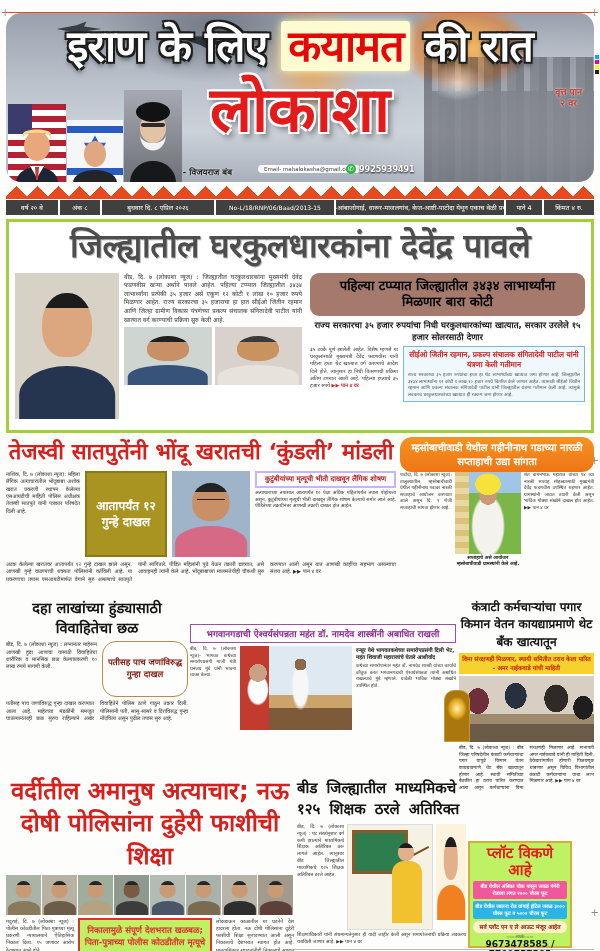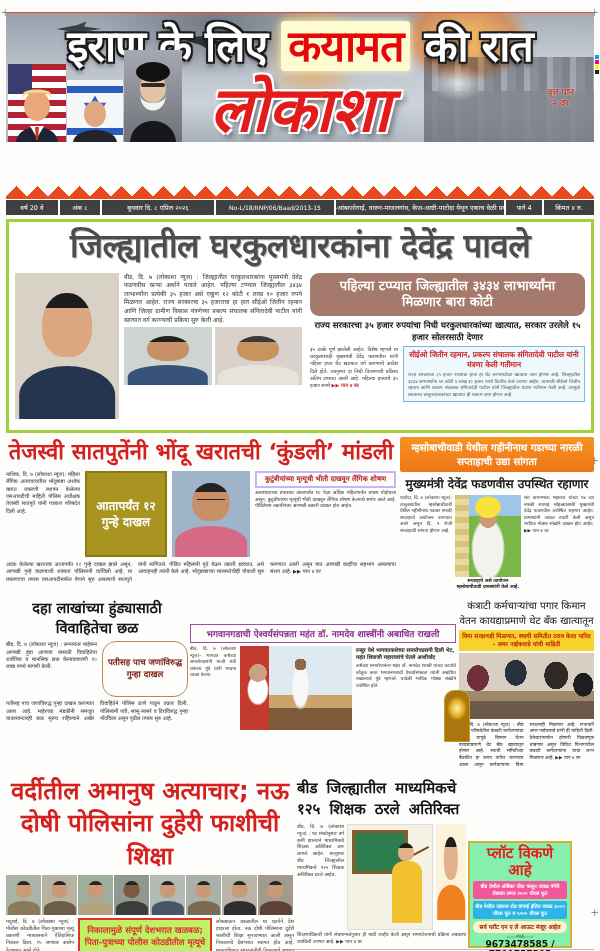--- a/index.html
+++ b/index.html
@@ -4,40 +4,40 @@
 <style>
   *{margin:0;padding:0;box-sizing:border-box;}
   html,body{width:600px;height:951px;}
   body{position:relative;background:#fdfdfb;font-family:"DejaVu Sans",sans-serif;overflow:hidden;color:#222;}
   .crop{position:absolute;color:#8a8a8a;font-size:10px;line-height:1;}
   .regdots{position:absolute;right:1px;top:55px;width:4px;}
   .regdots i{display:block;width:4px;height:4px;margin-bottom:1px;}
   .top-rule{position:absolute;left:6px;top:12px;width:588px;height:1px;background:#e8491f;}
 
   
-  .banner{position:absolute;left:6px;top:13px;width:588px;height:129px;overflow:hidden;
+  .banner{position:absolute;left:6px;top:13px;width:588px;height:169px;overflow:hidden;
     background:
       radial-gradient(90px 60px at 78% 20%, rgba(250,190,90,.95), rgba(240,120,30,.55) 55%, transparent 75%),
       radial-gradient(70px 90px at 52% 30%, rgba(245,160,60,.8), transparent 70%),
       radial-gradient(160px 80px at 35% 8%, rgba(105,112,124,.8), transparent 70%),
       radial-gradient(260px 140px at 92% 70%, rgba(208,213,220,.95), transparent 80%),
-      linear-gradient(180deg,#99a1ad 0%,#b9c0ca 40%,#ccd2d9 70%,#a8b0bb 100%);}
+      linear-gradient(180deg,#99a1ad 0%,#b9c0ca 40%,#ccd2d9 70%,#a8b0bb 100%); border-radius: 15px;}
   .city{position:absolute;right:0;top:44px;width:170px;height:129px;opacity:.5;
     background:
       radial-gradient(40px 26px at 20% 20%, rgba(255,255,255,.9), transparent 70%),
       linear-gradient(transparent 26%, rgba(58,60,68,.85) 26%),
       repeating-linear-gradient(90deg, rgba(38,40,48,.9) 0 8px, rgba(96,100,110,.75) 8px 14px, rgba(52,54,62,.85) 14px 23px);}
   .jet{position:absolute;}
   .banner-headline{position:absolute;left:0;top:12px;width:588px;text-align:center;
     font-size:43px;font-weight:bold;color:#fff;white-space:nowrap;letter-spacing:-1px;line-height:1;
     text-shadow:-2px -2px 0 #1d1d1d,2px -2px 0 #1d1d1d,-2px 2px 0 #1d1d1d,2px 2px 0 #1d1d1d,0 4px 5px rgba(0,0,0,.55);}
   .banner-headline .red{color:#e60808;background:#fdfbd2;padding:0 7px;border-radius:3px;text-shadow:none;box-shadow:0 0 8px rgba(255,255,200,.9);}
-  .page-ref{position:absolute;right:20px;top:74px;text-align:center;color:#c0392b;font-weight:bold;font-size:9px;line-height:1.25;text-shadow:0 0 2px #fff;margin-left:19px;}
+  .page-ref{position:absolute;right:12px;top:74px;text-align:center;color:#c0392b;font-weight:bold;font-size:9px;line-height:1.25;text-shadow:0 0 2px #fff;margin-left:19px;}
   .masthead{position:absolute;left:0;top:66px;width:588px;text-align:center;font-size:62px;font-weight:bold;color:#e31b1b;line-height:1;
-    text-shadow:-2px -2px 0 #fff,2px -2px 0 #fff,-2px 2px 0 #fff,2px 2px 0 #fff,4px 5px 6px rgba(0,0,0,.45);font-style:italic;}
+    text-shadow:-2px -2px 0 #fff,2px -2px 0 #fff,-2px 2px 0 #fff,2px 2px 0 #fff,4px 5px 6px rgba(0,0,0,.45);}
   .editor-line{position:absolute;left:150px;top:153px;font-size:8.5px;font-weight:bold;color:#1d1d1d;text-shadow:0 0 2px #fff;}
   .email-pill{position:absolute;left:252px;top:152px;background:rgba(255,255,255,.92);border-radius:7px;padding:1px 6px;font-size:5.5px;color:#444;}
   .wa-chip{position:absolute;left:340px;top:151px;display:flex;align-items:center;gap:3px;}
   .wa-icon{display:inline-flex;align-items:center;justify-content:center;width:10px;height:10px;border-radius:50%;background:#2bb741;color:#fff;font-size:7px;}
   .wa-num{font-size:8px;font-weight:bold;color:#fff;text-shadow:0 1px 2px #000;}
   .face{position:absolute;bottom:0;overflow:hidden;}
 
   
   .tri-strip{position:absolute;left:6px;top:186px;width:588px;height:13px;background-color:#fff;
     background-image:conic-gradient(from 135deg at 50% 0%, #e8491f 0 90deg, transparent 90deg);
@@ -58,60 +58,60 @@
 
   
   .lead{position:absolute;left:6px;top:219px;width:588px;height:214px;border:3px solid #a3cf3d;background:#fff;padding:2px 6px;}
   .lead-headline{font-size:33px;font-weight:bold;color:#4d4d4d;text-align:center;white-space:nowrap;line-height:1.35;letter-spacing:-.5px;
     text-shadow:1px 1px 0 #bbb;}
   .lead-content{display:flex;gap:8px;margin-top:4px;}
   .lead-left{width:288px;display:flex;gap:5px;}
   .lead-left .stack{flex:1;display:flex;flex-direction:column;gap:3px;}
   .lead-left .duo{display:flex;gap:3px;}
   .lead-right{width:276px;}
-  .brown-box{background:#a5796b;border-radius:9px;color:#ffffff;font-size:13px;font-weight:bold;text-align:center;line-height:1.3;padding:5px 8px;}
+  .brown-box{background:#a5796b;border-radius:9px;color:#000000;font-size:13px;font-weight:bold;text-align:center;line-height:1.3;padding:5px 8px;}
   .deck{font-size:8.5px;font-weight:bold;color:#1c1c1c;text-align:center;line-height:1.35;margin:4px 0 3px;}
   .lead-bottom{display:flex;gap:5px;}
   .colmid{width:88px;}
   .blue-box{flex:1;border:1px solid #7bb8d4;background:#eef8fd;padding:3px 4px;}
   .blue-box-title{color:#cc2222;font-size:7.4px;font-weight:bold;text-align:center;line-height:1.35;margin-bottom:2px;}
   .blue-box-body{font-size:4.6px;line-height:1.4;color:#555;text-align:justify;}
 
   
   .satpute{position:absolute;left:6px;top:437px;width:390px;height:160px;}
   .satpute .hl{font-size:22px;font-weight:bold;color:#d6201e;text-align:center;white-space:nowrap;line-height:1.4;}
   .satpute .row{display:flex;gap:5px;margin-top:3px;height:86px;}
   .count-box{width:82px;background:#a99422;color:#fff;font-size:12px;font-weight:bold;text-align:center;line-height:1.35;
     display:flex;align-items:center;justify-content:center;padding:4px;border:2px solid #8a7a14;}
   .subhead-box{border:2px solid #c4b5fd;padding:2px 3px;color:#b3252b;font-size:7px;font-weight:bold;text-align:center;line-height:1.3;margin-bottom:2px;}
   .cols3{column-count:3;column-gap:6px;margin-top:4px;}
   
   .gad{position:absolute;left:400px;top:437px;width:194px;height:160px;}
-  .kicker{background:linear-gradient(180deg,#f69220,#ee7617);color:#fff;font-size:10px;font-weight:bold;text-align:center;line-height:1.35;padding:4px 2px;border-radius:2px;}
+  .kicker{background:linear-gradient(180deg,#f69220,#ee7617);color:#fff;font-size:10px;font-weight:bold;text-align:center;line-height:1.35;padding:4px 2px;border-radius:12px;}
   .gad .hl{font-size:12px;font-weight:bold;color:#1c1c1c;text-align:center;white-space:nowrap;margin:3px 0;}
   .gad .row{display:flex;gap:3px;}
   .caption{font-size:4.8px;font-weight:bold;color:#222;line-height:1.3;text-align:center;margin-top:1px;}
 
   
   .hunda{position:absolute;left:6px;top:599px;width:182px;height:172px;}
   .hunda .hl{font-size:14.5px;font-weight:bold;color:#141414;text-align:center;line-height:1.35;}
   .hunda .row{display:flex;gap:5px;margin-top:3px;justify-content:center;}
   .round-box{flex:none;width:86px;height:56px;border:1.5px solid #b98a4a;border-radius:14px;color:#7a1d12;font-size:8.5px;font-weight:bold;
     display:flex;align-items:center;justify-content:center;text-align:center;line-height:1.4;padding:3px;}
   .cols2{column-count:2;column-gap:6px;margin-top:3px;}
 
   
   .munde{position:absolute;left:190px;top:621px;width:266px;height:152px;}
   .munde .hl{font-size:11.5px;font-weight:bold;color:#10102a;text-align:center;line-height:1.4;}
   .purple-box{border:1.2px solid #9b4f9e;color:#8d2f91;font-size:9px;font-weight:bold;text-align:center;padding:2px;margin:3px 0;}
   .munde .row{display:flex;gap:4px;}
 
   
   .pagar{position:absolute;left:459px;top:599px;width:135px;height:240px;}
-  .pagar .hl{font-size:10px;font-weight:normal;color:#141414;text-align:center;line-height:1.45;}
+  .pagar .hl{font-size:12px;font-weight:bold;color:#141414;text-align:center;line-height:1.45;}
   .yellow-strip{background:#f6d22e;color:#c42100;font-size:6px;font-weight:bold;text-align:center;line-height:1.4;padding:2px;margin:2px 0;}
   .photo-meeting{width:100%;height:66px;
     background:
       radial-gradient(11px 13px at 14% 38%, #6e2f3a 98%, transparent),
       radial-gradient(11px 13px at 42% 30%, #27303d 98%, transparent),
       radial-gradient(12px 14px at 72% 34%, #2f2a26 98%, transparent),
       radial-gradient(10px 12px at 92% 48%, #1e1e1e 98%, transparent),
       linear-gradient(180deg,#d8cfc2 58%, #a08a6e 58% 72%, #6d5b49 72%);}
 
   
@@ -128,21 +128,21 @@
   .shikshak .row{display:flex;gap:3px;margin-top:3px;}
   .teacher-cartoon{position:relative;width:86px;height:106px;background:#f5f1e4;border:1px solid #ddd;flex:none;overflow:hidden;}
   .board{position:absolute;left:4px;top:5px;width:56px;height:44px;background:#2e7d4f;border:3px solid #8a5a2b;}
   .t-head{position:absolute;left:50px;top:18px;width:16px;height:18px;border-radius:50% 50% 45% 45%;
     background:linear-gradient(#1c1c1c 30%, #e2b08a 30%);}
   .t-body{position:absolute;left:44px;top:36px;width:30px;height:62px;border-radius:12px 12px 0 0;background:#f2c12e;}
   .t-stick{position:absolute;left:60px;top:26px;width:22px;height:2px;background:#7a4a1e;transform:rotate(-28deg);}
   .saffron-fig{width:30px;height:96px;flex:none;--pbg:#fdf3dd;--shirt:#f08020;--hair:#1e1e1e;--skin:#e2b08a;}
 
   
-  .ad{position:absolute;left:468px;top:841px;width:104px;height:107px;border:2px solid #d4af37;background:#86efac;padding:2px 3px;text-align:center;}
+  .ad{position:absolute;left:468px;top:841px;width:104px;height:107px;border:2px solid #d4af37;background:#bef264;padding:2px 3px;text-align:center;}
   .ad-title{color:#e51c1c;font-size:15px;font-weight:bold;line-height:1.15;}
   .ad-pink{background:#f2569c;color:#fff;font-size:5px;font-weight:bold;line-height:1.4;padding:2px;border-radius:2px;margin-top:1px;}
   .ad-blue{background:#2cb3e8;color:#fff;font-size:5px;font-weight:bold;line-height:1.4;padding:2px;border-radius:2px;margin-top:2px;}
   .ad-cream{background:#fdf0cd;color:#8b2500;font-size:5.8px;font-weight:bold;padding:2px;border-radius:6px;margin-top:2px;}
   .ad-contact{font-size:4px;color:#333;margin-top:1px;}
   .ad-phones{font-size:9px;font-weight:bold;color:#111;}
 
   .deity{position:absolute;left:444px;top:690px;width:26px;height:52px;border-radius:10px 10px 0 0;
     background:radial-gradient(10px 12px at 50% 35%, #fff0b0, #e0a91f 70%, #a9770e);border:1px solid #c79b22;}
   .bottom-rule{position:absolute;left:294px;top:949px;width:300px;height:1px;background:#bbb;}
@@ -230,21 +230,21 @@
     <ellipse cx="29" cy="38" rx="13" ry="15" fill="#e3c3a4"></ellipse>
     <path d="M16 44 C16 66 42 66 42 44 C42 56 16 56 16 44 Z" fill="#f2f2f2"></path>
     <ellipse cx="29" cy="22" rx="17" ry="10" fill="#121214"></ellipse>
     <rect x="17" y="33" width="24" height="4" rx="2" fill="#2b2b2e"></rect>
   </svg>
 </div>
 
 <div class="tri-strip"></div>
 
 <div class="infobar">
-  <div class="seg" style="width:52px;">वर्ष 20 वे</div>
+  <div class="seg" style="width:52px;">वर्ष २० वे</div>
   <div class="seg" style="width:40px;">अंक ८</div>
   <div class="seg" style="width:112px;">बुधवार दि. ८ एप्रिल २०२६</div>
   <div class="seg" style="width:118px;font-size:6px;">No-L/18/RNP/06/Baad/2013-15</div>
   <div class="seg seg-tagline">बीड, परळी वैजनाथ-आंबाजोगाई, धारूर-माजलगांव, केज-आष्टी-पाटोदा येथून एकाच वेळी प्रकाशित होणारे दैनिक</div>
   <div class="seg" style="width:36px;">पाने 4</div>
   <div class="seg" style="width:50px;">किंमत ४ रु.</div>
 </div>
 
 <div class="lead">
   <div class="lead-headline">जिल्ह्यातील घरकुलधारकांना देवेंद्र पावले</div>
@@ -284,21 +284,20 @@
     <div style="flex:1;">
       <div class="subhead-box">कुटुंबीयांच्या मृत्यूची भीती दाखवून लैंगिक शोषण</div>
       <p class="bodytxt" style="font-size:4.8px;">अत्याचाराच्या तपासात आतापर्यंत १० पेक्षा अधिक महिलांपर्यंत तपास पोहोचला असून, कुटुंबीयांच्या मृत्यूची भीती दाखवून लैंगिक शोषण केल्याचे समोर आले आहे. पीडितेच्या तक्रारीनंतर आणखी तक्रारी दाखल होत आहेत.</p>
     </div>
   </div>
   <p class="bodytxt cols3">अटक केलेल्या खरातवर आतापर्यंत १२ गुन्हे दाखल झाले असून, आणखी गुन्हे वाढण्याची शक्यता पोलिसांनी वर्तविली आहे. या प्रकरणाचा तपास एसआयटीमार्फत वेगाने सुरु असल्याचे सातपुते यांनी सांगितले. पीडित महिलांनी पुढे येऊन तक्रारी द्याव्यात, असे आवाहनही त्यांनी केले आहे. भोंदूबाबाच्या मालमत्तेचीही चौकशी सुरु करण्यात आली असून यात आणखी काहींचा सहभाग असल्याचा संशय आहे. ▶▶ पान ४ वर</p>
 </div>
 
 <div class="gad">
   <div class="kicker">म्हसोबाचीवाडी येथील गहीनीनाथ गडाच्या नारळी सप्ताहाची उद्या सांगता</div>
-  <div class="hl">मुख्यमंत्री देवेंद्र फडणवीस उपस्थित रहाणार</div>
   <div class="row">
     <p class="bodytxt" style="width:52px;font-size:4.6px;">पाटोदा, दि. ७ (लोकाशा न्यूज): तालुक्यातील म्हसोबाचीवाडी येथील गहीनीनाथ गडावर नारळी सप्ताहाचे आयोजन करण्यात आले असून दि. ९ रोजी सप्ताहाची सांगता होणार आहे.</p>
     <div style="width:66px;">
       <div style="width:66px;height:82px;background:
         radial-gradient(13px 11px at 50% 15%, #f7e23a 97%, transparent),
         radial-gradient(9px 10px at 50% 28%, #c99a76 97%, transparent),
         radial-gradient(17px 32px at 50% 66%, #f4f2ec 88%, transparent),
         repeating-linear-gradient(0deg, #e9d9a0 0 6px, #d9c27a 6px 12px) left/14px 100% no-repeat,
         linear-gradient(180deg,#9fc5e8 0 26%, #7ab648 26%);"></div>
       <div class="caption">सप्ताहाचे असे आयोजन म्हसोबाचीवाडी ग्रामस्थांनी केले आहे.</div>

